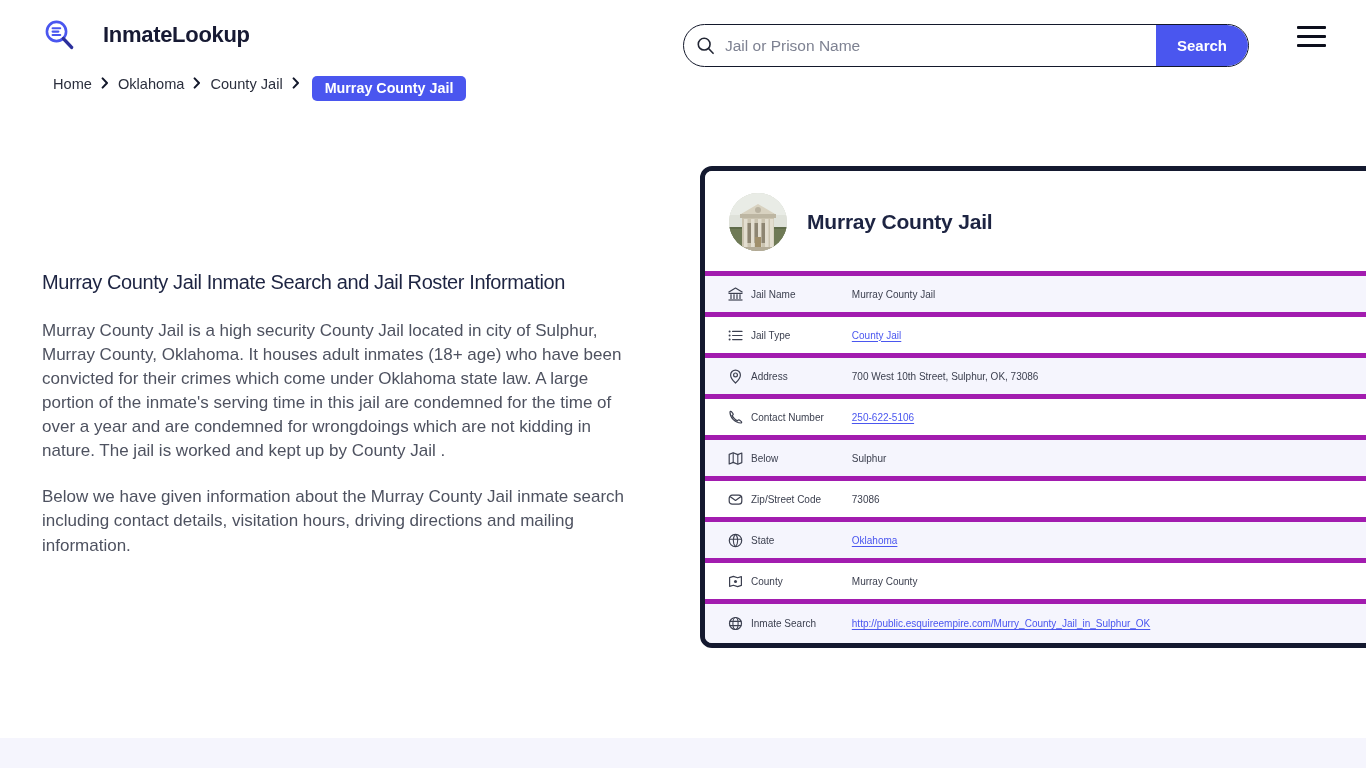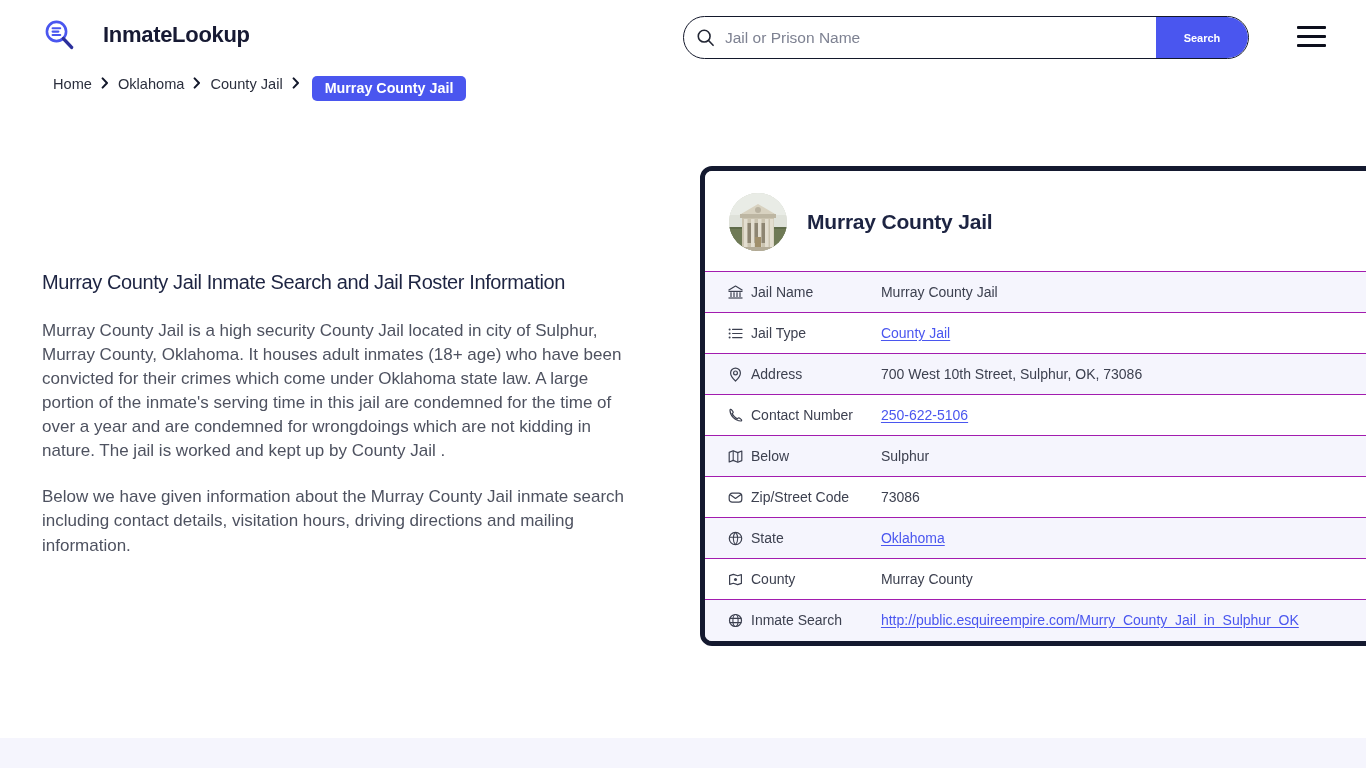--- a/index.html
+++ b/index.html
@@ -34,21 +34,21 @@
     font-size: 22px;
     font-weight: 700;
     color: #171a33;
     letter-spacing: -0.3px;
     white-space: nowrap;
   }
 
   .searchbar {
     position: absolute;
     left: 683px;
-    top: 16px;
+    top: 24px;
     width: 566px;
     height: 43px;
     border: 1.6px solid #13182b;
     border-radius: 22px;
     background: #ffffff;
     display: flex;
     align-items: center;
     overflow: hidden;
   }
   .search-icon {
@@ -71,21 +71,21 @@
   }
   .search-input::placeholder { color: #7e8292; }
   .search-btn {
     flex: 0 0 auto;
     width: 92px;
     align-self: stretch;
     border: 0;
     background: #4a56ef;
     color: #ffffff;
     font-family: "Liberation Sans", sans-serif;
-    font-size: 11px;
+    font-size: 15px;
     font-weight: 700;
     cursor: pointer;
     border-top-right-radius: 22px;
     border-bottom-right-radius: 22px;
   }
 
   .hamburger {
     position: absolute;
     left: 1297px;
     top: 26px;
@@ -194,24 +194,24 @@
     font-weight: 700;
     color: #1d2442;
     letter-spacing: -0.2px;
   }
 
   .info-table { width: 100%; border-collapse: collapse; }
   .info-row { height: 41px; }
   .info-row.odd { background: #f5f5fd; }
   .info-row.even { background: #ffffff; }
   .info-row td {
-    border-top: 1px solid #a21caf;
+    border-top: 5px solid #a21caf;
     vertical-align: middle;
     padding: 0;
-    font-size: 14px;
+    font-size: 10px;
   }
   .cell-icon {
     width: 46px;
     padding-left: 22px !important;
     color: #3c4050;
   }
   .cell-icon svg { display: block; width: 17px; height: 17px; }
   .cell-label {
     color: #3d4150;
     white-space: nowrap;

